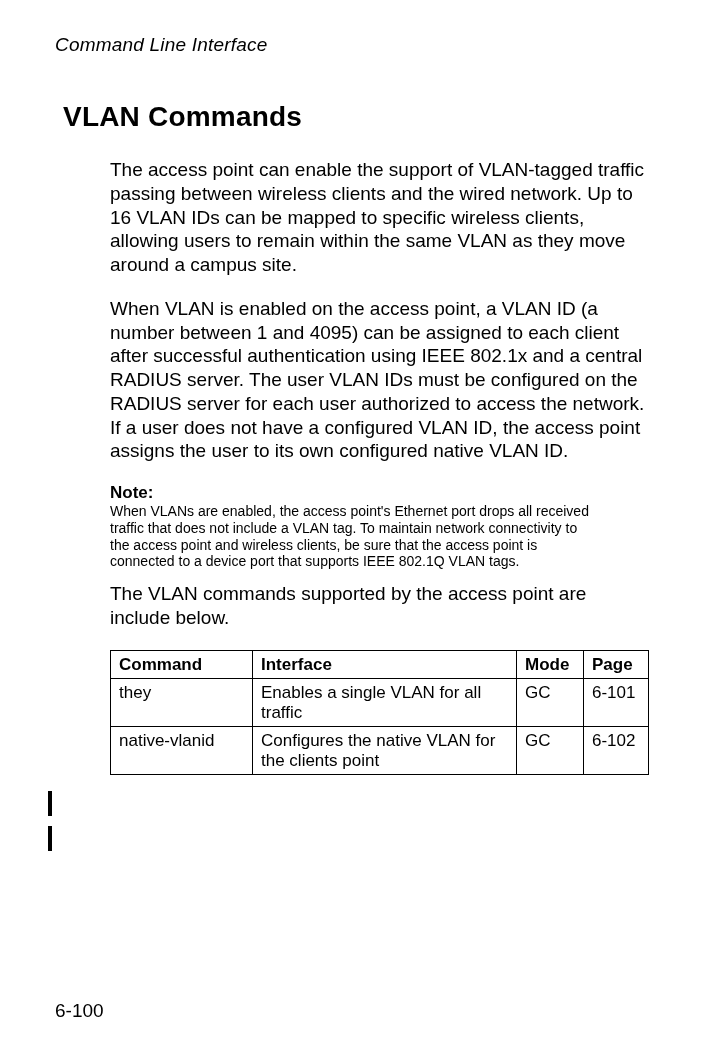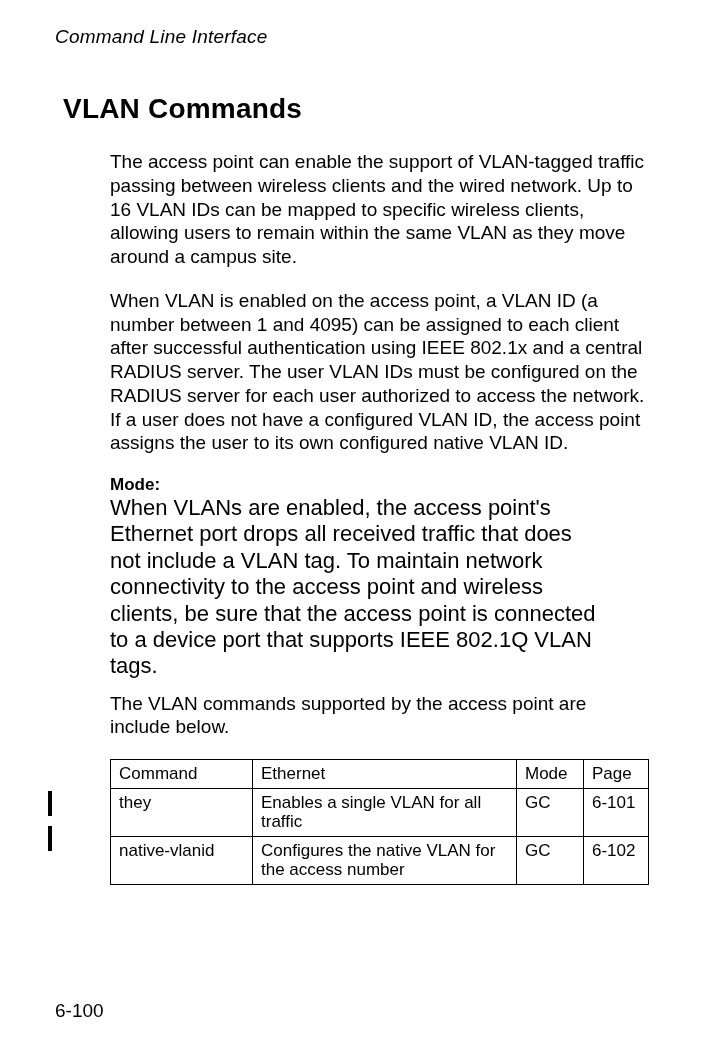--- a/index.html
+++ b/index.html
@@ -13,21 +13,21 @@
   }
   .page {
     position: relative;
     padding: 10px 55px 0 55px;
     box-sizing: border-box;
     height: 100%;
   }
   .running-header {
     font-style: italic;
     font-size: 19px;
-    margin-top: 16px;
+    margin-top: 24px;
     margin-bottom: 45px;
     letter-spacing: 0.2px;
   }
   h1.section-title {
     font-size: 28px;
     font-weight: bold;
     margin: 0 0 25px 8px;
     letter-spacing: 0.2px;
   }
   .body-indent {
@@ -42,41 +42,41 @@
     margin: 0 0 12px 0;
   }
   .note-block .note-label {
     font-weight: bold;
     font-size: 17px;
     display: inline-block;
     vertical-align: top;
     width: 48px;
   }
   .note-block .note-text {
-    font-size: 22px;
+    font-size: 14px;
     line-height: 1.2;
     display: inline-block;
     vertical-align: top;
     width: calc(100% - 52px);
   }
   table.cmd-table {
     border-collapse: collapse;
     width: 100%;
     margin-top: 6px;
     font-size: 17px;
   }
   table.cmd-table th, table.cmd-table td {
     border: 1px solid #000;
     padding: 4px 8px 4px 8px;
     vertical-align: top;
     text-align: left;
     line-height: 1.15;
   }
   table.cmd-table th {
-    font-weight: normal;
+    font-weight: bold;
   }
   table.cmd-table td.page-col {
   }
   .revision-bar {
     position: absolute;
     left: 48px;
     width: 4px;
     background: #000;
   }
   .revbar1 { top: 791px; height: 25px; }
@@ -98,45 +98,45 @@
 
   <h1 class="section-title">VLAN Commands</h1>
 
   <div class="body-indent">
 
     <p class="body">The access point can enable the support of VLAN-tagged traffic passing between wireless clients and the wired network. Up to 16 VLAN IDs can be mapped to specific wireless clients, allowing users to remain within the same VLAN as they move around a campus site.</p>
 
     <p class="body">When VLAN is enabled on the access point, a VLAN ID (a number between 1 and 4095) can be assigned to each client after successful authentication using IEEE 802.1x and a central RADIUS server. The user VLAN IDs must be configured on the RADIUS server for each user authorized to access the network. If a user does not have a configured VLAN ID, the access point assigns the user to its own configured native VLAN ID.</p>
 
     <div class="note-block">
-      <span class="note-label">Mode:</span>
+      <span class="note-label">Note:</span>
       <span class="note-text">When VLANs are enabled, the access point's Ethernet port drops all received traffic that does not include a VLAN tag. To maintain network connectivity to the access point and wireless clients, be sure that the access point is connected to a device port that supports IEEE 802.1Q VLAN tags.</span>
     </div>
 
     <p class="body">The VLAN commands supported by the access point are include below.</p>
 
     <table class="cmd-table">
       <thead>
         <tr>
           <th style="width:125px">Command</th>
-          <th>Ethernet</th>
+          <th>Interface</th>
           <th style="width:50px">Mode</th>
           <th style="width:48px">Page</th>
         </tr>
       </thead>
       <tbody>
         <tr>
           <td>they</td>
           <td>Enables a single VLAN for all traffic</td>
           <td>GC</td>
           <td class="page-col">6-101</td>
         </tr>
         <tr>
           <td>native-vlanid</td>
-          <td>Configures the native VLAN for the access number</td>
+          <td>Configures the native VLAN for the clients point</td>
           <td>GC</td>
           <td class="page-col">6-102</td>
         </tr>
       </tbody>
     </table>
 
   </div>
 
   <div class="revision-bar revbar1"></div>
   <div class="revision-bar revbar2"></div>

